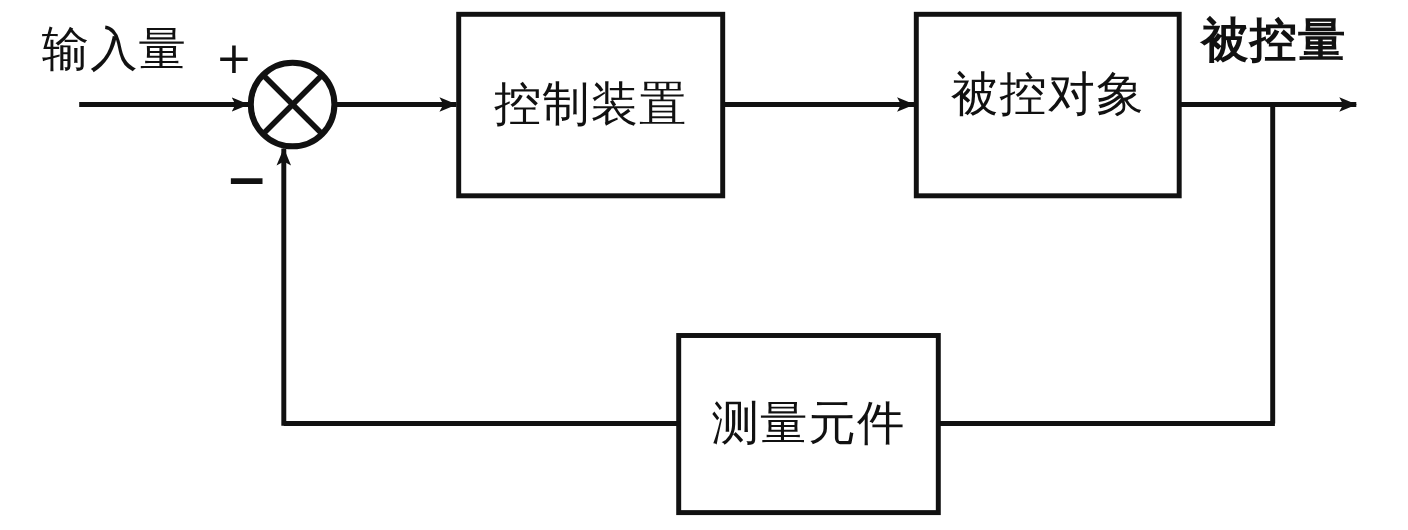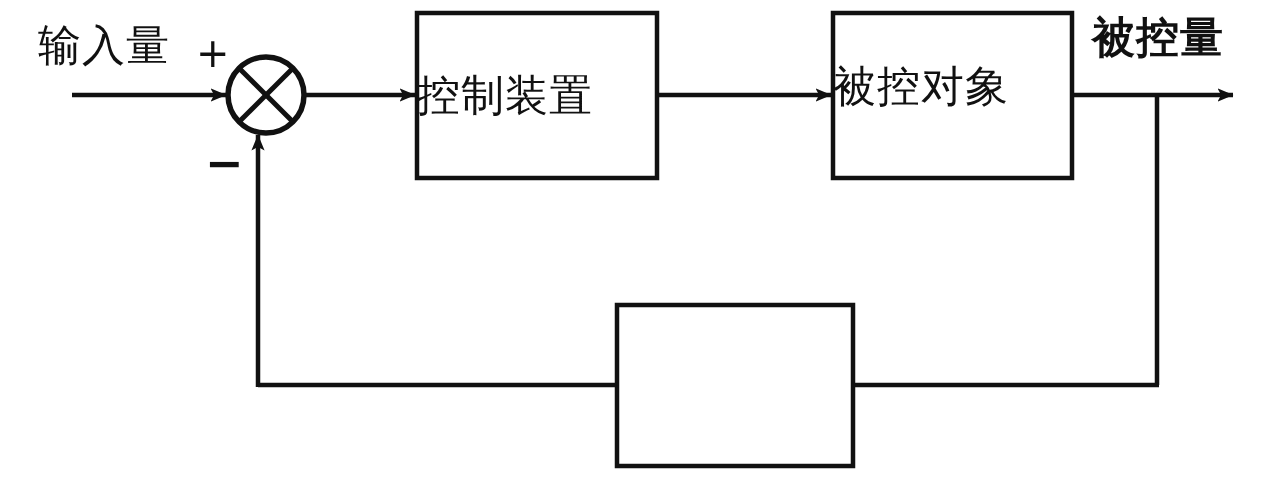--- a/index.html
+++ b/index.html
@@ -22,20 +22,21 @@
     position: absolute;
     left: 0;
     top: 0;
     width: 1280px;
     height: 482px;
   }
   .blk-label {
     position: absolute;
     display: flex;
     flex-direction: column;
+    align-items: center;
     justify-content: center;
     color: #111111;
     font-family: "DejaVu Sans", "Liberation Sans", sans-serif;
     font-size: 43px;
     line-height: 1.12;
     letter-spacing: 1px;
     white-space: nowrap;
     pointer-events: none;
   }
   .free-label {
@@ -141,16 +142,19 @@
   <div class="sign-label" id="sign-minus">−</div>
 
   <div class="blk-label" id="label-controller">
     <span>控制装置</span>
   </div>
 
   <div class="blk-label" id="label-plant">
     <span>被控对象</span>
   </div>
 
+  <div class="blk-label" id="label-sensor">
+    <span>测量元件</span>
+  </div>
 
   <div class="free-label" id="label-output">被控量</div>
 
 </div>
 
 </body></html>

